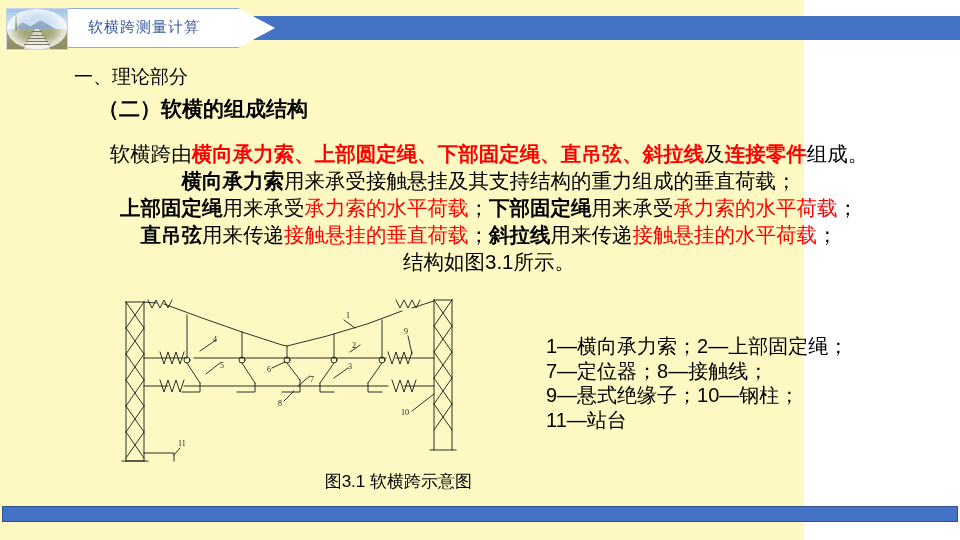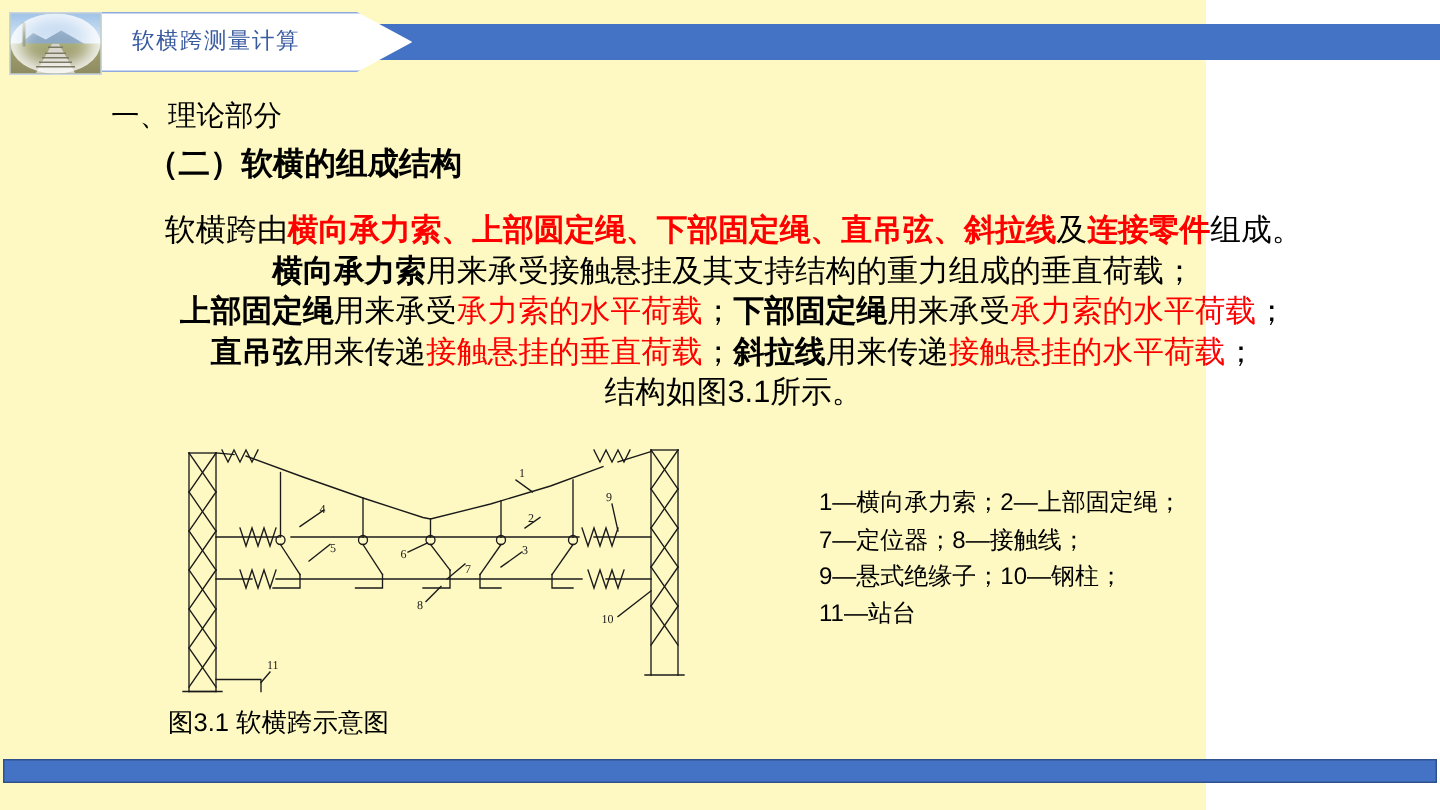--- a/index.html
+++ b/index.html
@@ -116,30 +116,30 @@
   #figure {
     position: absolute;
     left: 112px; top: 298px;
     width: 360px; height: 172px;
   }
   #figure svg { display: block; }
   #figure-caption {
     position: absolute;
     left: 112px; top: 470px;
     width: 360px;
-    text-align: left;
+    text-align: right;
     font-size: 17px;
     color: #000000;
   }
 
   
   #legend {
     position: absolute;
-    left: 546px; top: 324px;
-    font-size: 16px;
+    left: 546px; top: 334px;
+    font-size: 20px;
     line-height: 24.5px;
     color: #000000;
     white-space: nowrap;
   }
   #legend .lgl { display: block; }
 
   
   #footer-bar {
     position: absolute;
     left: 2px; top: 506px;

